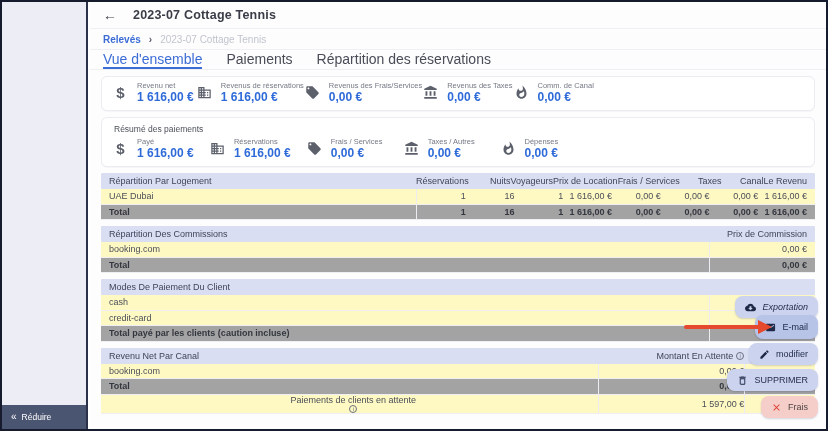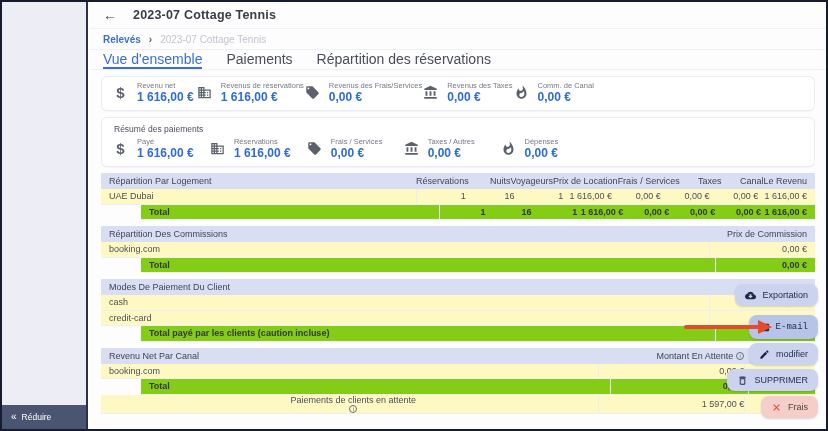--- a/index.html
+++ b/index.html
@@ -38,21 +38,21 @@
   .stat .s-icon { width:17px; height:17px; color:#5c606b; display:flex; align-items:center; justify-content:center; }
   .stat .s-icon svg { width:15px; height:15px; fill:#5c606b; }
   .stat .dollar { font-size:15px; font-weight:bold; color:#5c606b; }
   .s-label { font-size:7.5px; color:#767986; white-space:nowrap; }
   .s-value { font-size:12px; font-weight:bold; color:#2f6bd8; white-space:nowrap; }
 
   
   .rtable { margin-bottom:6px; font-size:9px; }
   .thead { background:#d9def2; color:#40445a; display:flex; align-items:center; height:16px; padding:0 8px; border-radius:1px; }
   .trow { display:flex; align-items:stretch; min-height:15.5px; padding:0 8px; border-bottom:1px solid #eeeef3; background:#fef9c3; color:#4b4e59; }
-  .trow.total { background:#84cc16; font-weight:bold; color:#33363f;margin-left:40px; }
+  .trow.total { background:#a3a3a3; font-weight:bold; color:#33363f; }
   .c { display:flex; align-items:center; }
   .c.lab { width:44%; }
   .cols { flex:1; display:flex; }
   .cols .n { flex:1; justify-content:flex-end; text-align:right; white-space:nowrap; }
   .trow .cols.div { border-left:1px solid #ececf1; }
   
   .c.lab-wide { width:86%; }
   .c.val-right { flex:1; justify-content:flex-end; }
   .trow .val-border { border-left:1px solid #ececf1; }
   
@@ -322,27 +322,27 @@
             <i class="info-ic">i</i>
           </div>
           <div class="c att">1 597,00 €</div>
           <div class="c last"></div>
         </div>
       </div>
 
     </div>
   </div>
 
-  <div class="fab" style="top:282px;">
+  <div class="fab" style="top:294px;font-style:italic;">
     <svg viewBox="0 0 24 24">
         <path d="M19.35 10.04C18.67 6.59 15.64 4 12 4 9.11 4 6.6 5.64 5.35 8.04 2.34 8.36 0 10.91 0 14c0 3.31 2.69 6 6 6h13c2.76 0 5-2.24 5-5 0-2.64-2.05-4.78-4.65-4.96zM17 13l-5 5-5-5h3V9h4v4h3z"></path>
       </svg>
     <span>Exportation</span>
   </div>
-  <div class="fab email" style="top:313px;font-family:Liberation Mono, monospace;">
+  <div class="fab email" style="top:313px;">
     <svg viewBox="0 0 24 24">
         <path d="M20 4H4c-1.1 0-1.99.9-1.99 2L2 18c0 1.1.9 2 2 2h16c1.1 0 2-.9 2-2V6c0-1.1-.9-2-2-2zm0 4l-8 5-8-5V6l8 5 8-5v2z"></path>
       </svg>
     <span>E-mail</span>
   </div>
   <div class="fab" style="top:341px;">
     <svg viewBox="0 0 24 24">
         <path d="M3 17.25V21h3.75L17.81 9.94l-3.75-3.75L3 17.25zM20.71 7.04c.39-.39.39-1.02 0-1.41l-2.34-2.34c-.39-.39-1.02-.39-1.41 0l-1.83 1.83 3.75 3.75 1.83-1.83z"></path>
       </svg>
     <span>modifier</span>

